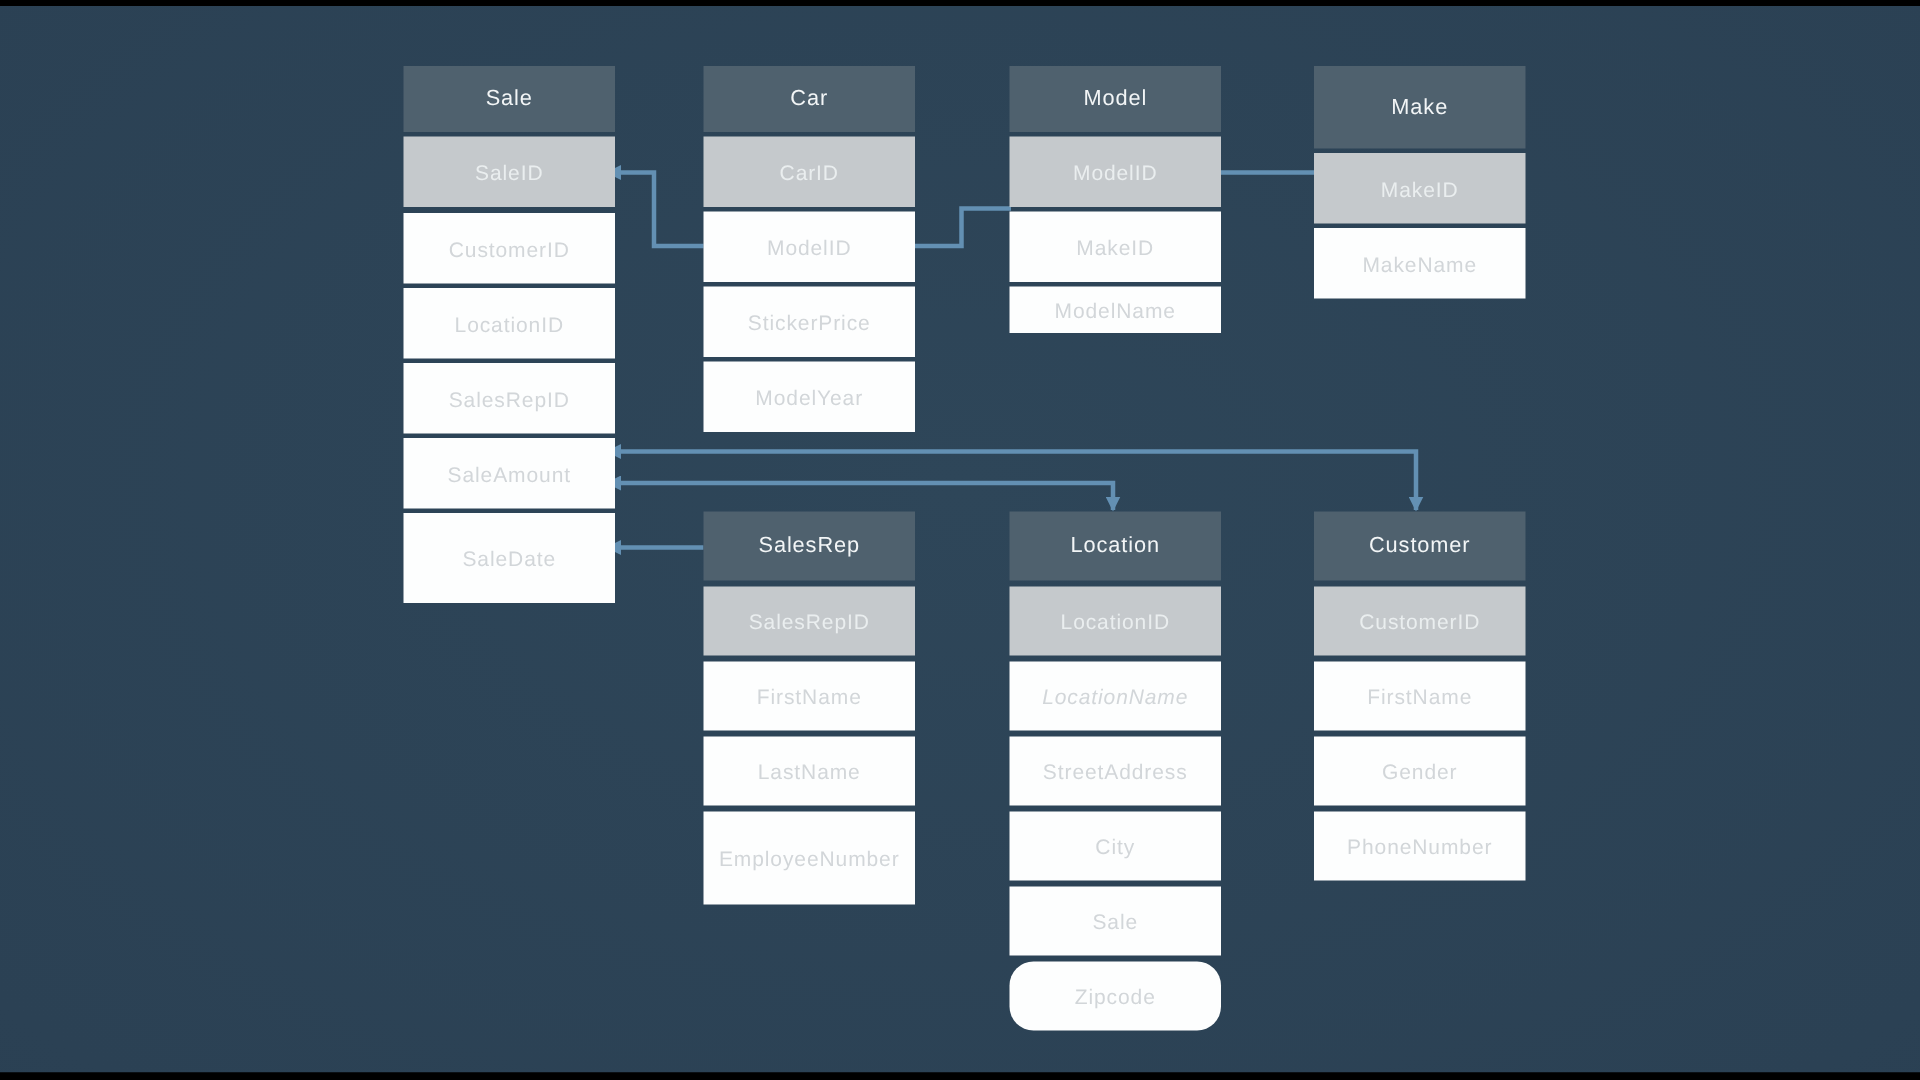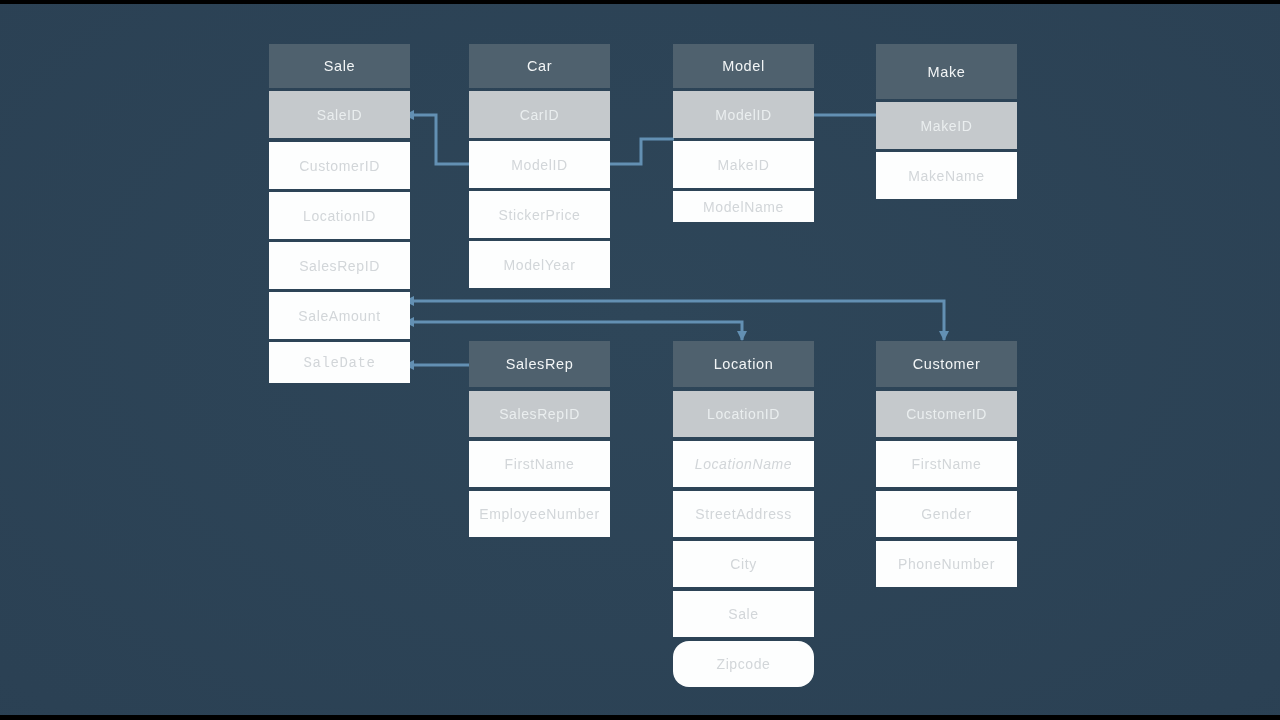--- a/index.html
+++ b/index.html
@@ -91,21 +91,21 @@
       </g>
   </svg>
   <div id="tables">
       <div class="db-table" style="left: 269px; top: 40px;">
         <div class="tbl-header" style="height: 44px; margin-bottom: 3px;">Sale</div>
         <div class="tbl-row key" style="height: 47px; margin-bottom: 4px;">SaleID</div>
         <div class="tbl-row" style="height: 47px; margin-bottom: 3px;">CustomerID</div>
         <div class="tbl-row" style="height: 47px; margin-bottom: 3px;">LocationID</div>
         <div class="tbl-row" style="height: 47px; margin-bottom: 3px;">SalesRepID</div>
         <div class="tbl-row" style="height: 47px; margin-bottom: 3px;">SaleAmount</div>
-        <div class="tbl-row" style="height: 41px; margin-bottom: 3px; font-family: Liberation Mono, monospace;">SaleDate</div>
+        <div class="tbl-row" style="height: 60px; margin-bottom: 3px;">SaleDate</div>
       </div>
       <div class="db-table" style="left: 469px; top: 40px;">
         <div class="tbl-header" style="height: 44px; margin-bottom: 3px;">Car</div>
         <div class="tbl-row key" style="height: 47px; margin-bottom: 3px;">CarID</div>
         <div class="tbl-row" style="height: 47px; margin-bottom: 3px;">ModelID</div>
         <div class="tbl-row" style="height: 47px; margin-bottom: 3px;">StickerPrice</div>
         <div class="tbl-row" style="height: 47px; margin-bottom: 3px;">ModelYear</div>
       </div>
       <div class="db-table" style="left: 673px; top: 40px;">
         <div class="tbl-header" style="height: 44px; margin-bottom: 3px;">Model</div>
@@ -115,21 +115,22 @@
       </div>
       <div class="db-table" style="left: 876px; top: 40px;">
         <div class="tbl-header" style="height: 55px; margin-bottom: 3px;">Make</div>
         <div class="tbl-row key" style="height: 47px; margin-bottom: 3px;">MakeID</div>
         <div class="tbl-row" style="height: 47px; margin-bottom: 3px;">MakeName</div>
       </div>
       <div class="db-table" style="left: 469px; top: 337px;">
         <div class="tbl-header" style="height: 46px; margin-bottom: 4px;">SalesRep</div>
         <div class="tbl-row key" style="height: 46px; margin-bottom: 4px;">SalesRepID</div>
         <div class="tbl-row" style="height: 46px; margin-bottom: 4px;">FirstName</div>
-        <div class="tbl-row" style="height: 46px; margin-bottom: 4px;">EmployeeNumber</div>
+        <div class="tbl-row" style="height: 46px; margin-bottom: 4px;">LastName</div>
+        <div class="tbl-row" style="height: 62px; margin-bottom: 4px;">EmployeeNumber</div>
       </div>
       <div class="db-table" style="left: 673px; top: 337px;">
         <div class="tbl-header" style="height: 46px; margin-bottom: 4px;">Location</div>
         <div class="tbl-row key" style="height: 46px; margin-bottom: 4px;">LocationID</div>
         <div class="tbl-row" style="height: 46px; margin-bottom: 4px; font-style: italic;">LocationName</div>
         <div class="tbl-row" style="height: 46px; margin-bottom: 4px;">StreetAddress</div>
         <div class="tbl-row" style="height: 46px; margin-bottom: 4px;">City</div>
         <div class="tbl-row" style="height: 46px; margin-bottom: 4px;">Sale</div>
         <div class="tbl-row" style="height: 46px; margin-bottom: 4px; border-radius: 16px;">Zipcode</div>
       </div>

